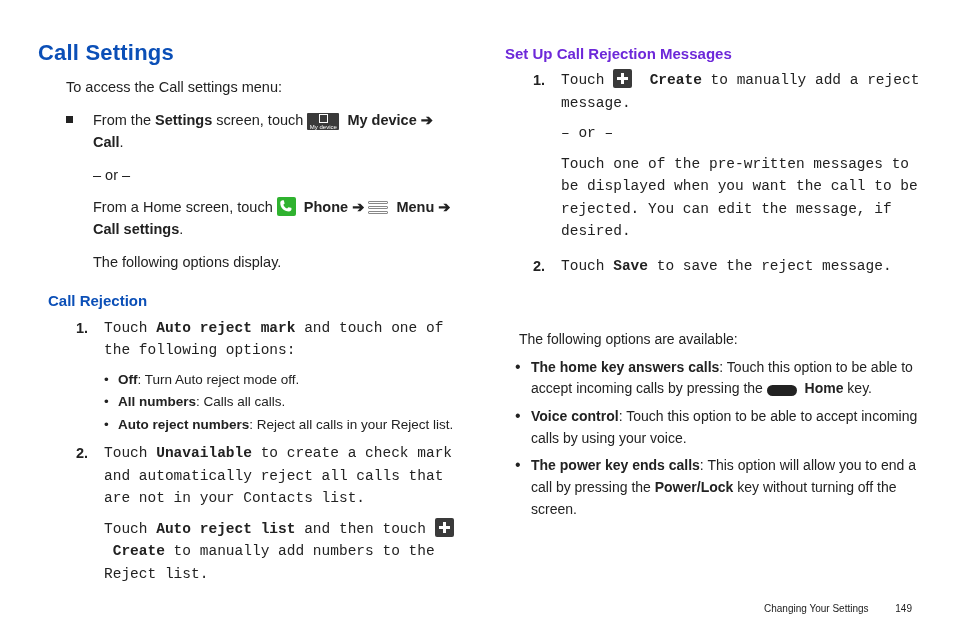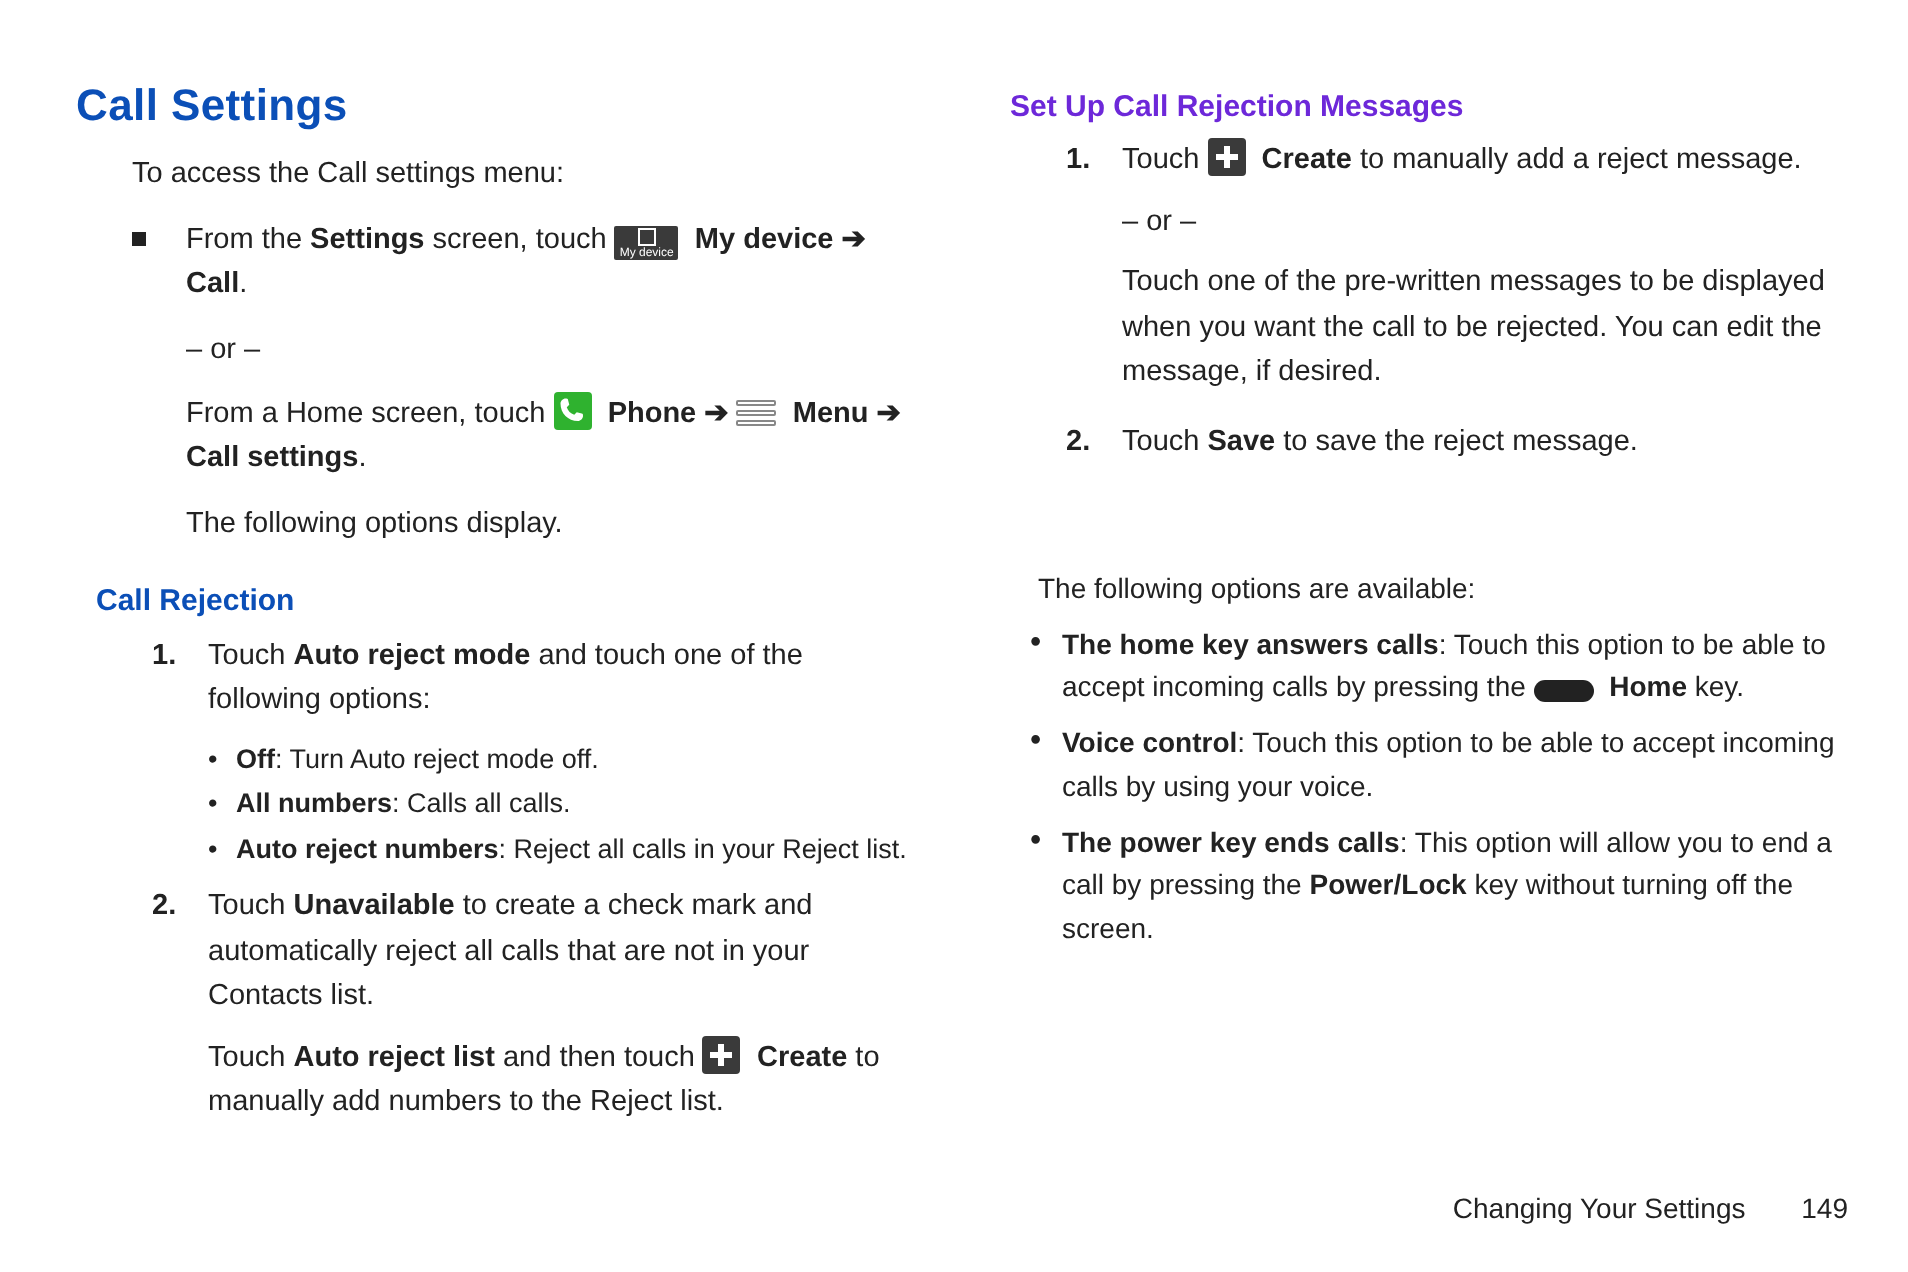--- a/index.html
+++ b/index.html
@@ -42,21 +42,21 @@
     color: #6d28d9;
     font-weight: 700;
     font-size: 15px;
     margin: 6px 0 4px 0;
     font-stretch: condensed;
   }
   .numrow { display: flex; margin-left: 38px; margin-bottom: 4px; }
   .numrow2 { display: flex; margin-left: 28px; margin-bottom: 4px; }
   .num { width: 28px; flex: none; font-weight: 700; font-stretch: condensed; }
   .numbody { flex: 1; }
-  .numbody p { margin-bottom: 8px; }
+  .numbody p { margin-bottom: 8px; font-family: Liberation Mono, monospace; }
   .subbul { display: flex; margin-left: 0; margin-bottom: 2px; font-stretch: condensed; font-size: 13.5px; }
   .subbul .dot { width: 14px; flex: none; }
   .bulrow { display: flex; margin-left: 10px; margin-bottom: 6px; font-stretch: condensed; font-size: 14px;}
   .bulrow .dot { width: 16px; flex: none; font-size: 16px; line-height: 1.3; }
   .bulrow .bulbody { flex: 1; }
   b { font-weight: 700; }
   .icon-mydevice {
     display: inline-block; vertical-align: -4px;
     width: 32px; height: 17px; background: #3a3a3a;
     color: #fff; font-size: 6px; text-align: center;
@@ -91,22 +91,22 @@
   }
   .icon-plus::before { left:8px; top:4px; width:3px; height:11px; }
   .icon-plus::after  { left:4px; top:8px; width:11px; height:3px; }
   .icon-home {
     display: inline-block; vertical-align: -3px;
     width: 30px; height: 11px; background:#222;
     border-radius: 6px;
   }
   .arrow { font-weight: 700; }
   .footer {
-    position: absolute; bottom: 20px; right: 30px;
-    font-size: 14px; font-stretch: condensed;
+    position: absolute; bottom: 20px; right: 42px;
+    font-size: 10px; font-stretch: condensed;
   }
   .footer .pn { margin-left: 24px; }
   .avail { margin-left: 14px; margin-bottom: 6px; font-stretch: condensed; font-size: 14px; margin-top: 44px;}
 </style>
 </head>
 <body>
 
 <div class="columns">
 
   <div class="col">
@@ -135,21 +135,21 @@
         </p>
         <p>The following options display.</p>
       </div>
     </div>
 
     <div class="sub-h">Call Rejection</div>
 
     <div class="numrow">
       <div class="num">1.</div>
       <div class="numbody">
-        <p><span>Touch </span><b>Auto reject mode</b><span> and touch one of the following options:</span></p>
+        <p><span>Touch </span><b>Auto reject mark</b><span> and touch one of the following options:</span></p>
         <div class="subbul">
             <span class="dot">•</span>
             <div><b>Off</b><span>: Turn Auto reject mode off.</span></div>
           </div>
         <div class="subbul">
             <span class="dot">•</span>
             <div><b>All numbers</b><span>: Calls all calls.</span></div>
           </div>
         <div class="subbul">
             <span class="dot">•</span>

